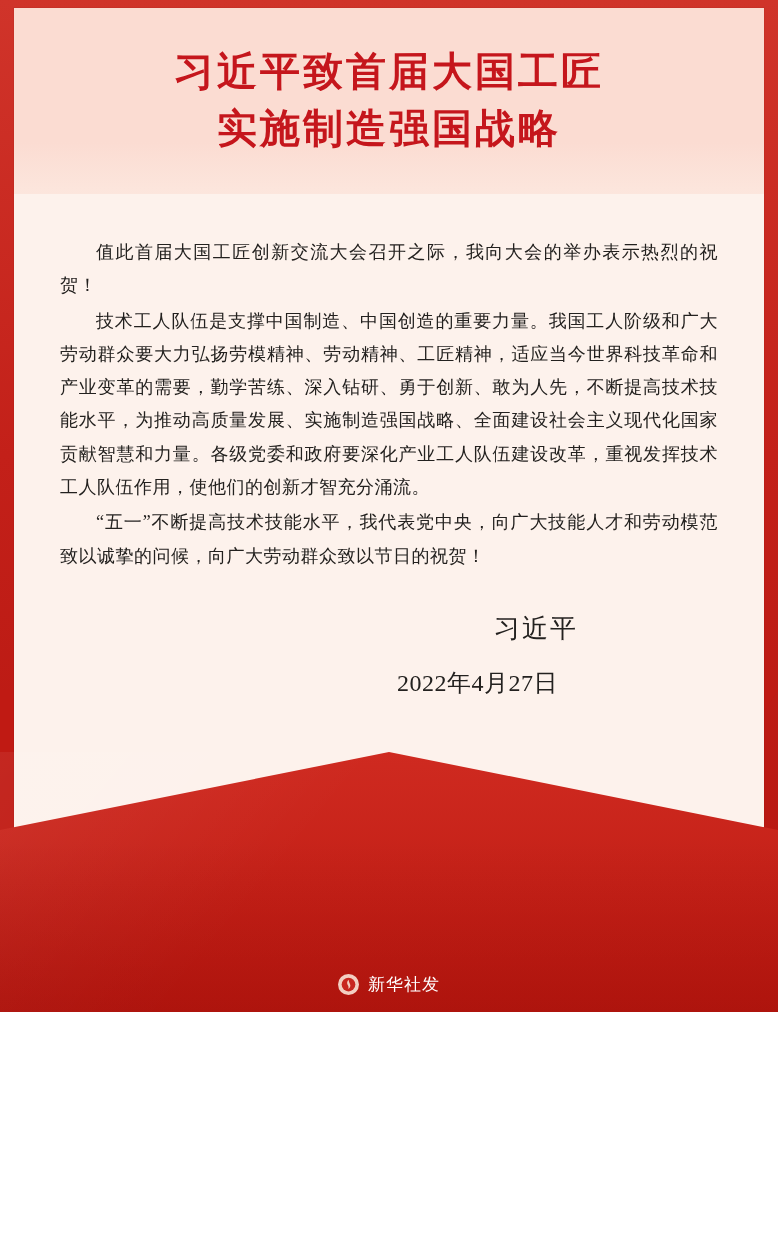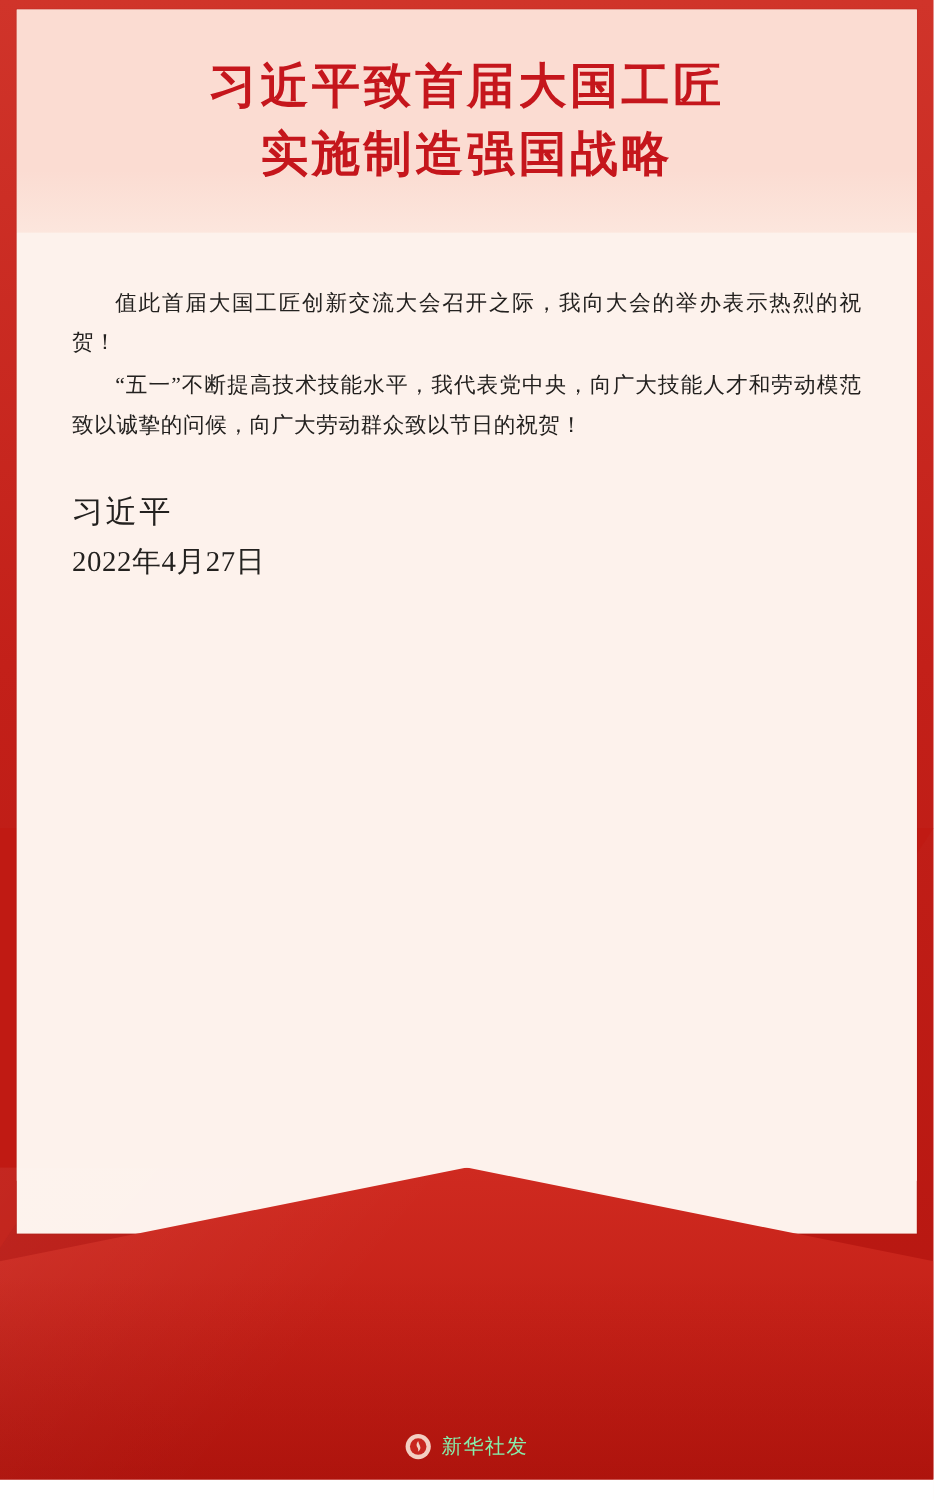--- a/index.html
+++ b/index.html
@@ -11,21 +11,21 @@
   body {
     width: 778px;
     height: 1250px;
     font-family: "Liberation Serif", "DejaVu Serif", serif;
     overflow: hidden;
   }
 
   #poster {
     position: relative;
     width: 778px;
-    height: 1233px;
+    height: 1012px;
     background: #c8261f;
     overflow: hidden;
   }
 
   
   .frame-bg {
     position: absolute;
     inset: 0;
     background: linear-gradient(180deg, #d0342a 0%, #c32019 45%, #b5150f 100%);
   }
@@ -76,33 +76,35 @@
     line-height: 1.85;
     text-align: justify;
     text-justify: inter-ideograph;
     text-indent: 2em;
     margin: 0 0 2px 0;
     letter-spacing: 0.5px;
     font-family: "Liberation Serif", "DejaVu Serif", serif;
   }
   .signature {
     margin-top: 34px;
+    text-align: right;
     padding-right: 140px;
     color: #23211f;
   }
   .sign-name {
     font-size: 26px;
     line-height: 1.7;
     letter-spacing: 2px;
   }
   .sign-date {
     font-size: 24px;
     line-height: 1.7;
     letter-spacing: 0.5px;
     padding-right: 20px;
+    margin-top: 12px;
   }
 
   
   .env-left {
     position: absolute;
     left: 0;
     top: 690px;
     width: 0;
     height: 0;
     border-style: solid;
@@ -164,21 +166,21 @@
     width: 21px;
     height: 21px;
     border-radius: 50%;
     background: #f3cfc2;
     display: inline-flex;
     align-items: center;
     justify-content: center;
   }
   .footer-logo svg { display: block; }
   .footer-text {
-    color: #86efac;
+    color: #ffffff;
     font-size: 17px;
     letter-spacing: 1px;
     font-family: "Liberation Sans", sans-serif;
   }
 </style>
 </head>
 <body>
 
 <div id="poster">
 
@@ -189,20 +191,21 @@
 
   <div class="card">
 
     <div class="card-header">
       <div class="title-line">习近平致首届大国工匠</div>
       <div class="title-line">实施制造强国战略</div>
     </div>
 
     <div class="card-body">
       <p class="para">值此首届大国工匠创新交流大会召开之际，我向大会的举办表示热烈的祝贺！</p>
+      <p class="para">技术工人队伍是支撑中国制造、中国创造的重要力量。我国工人阶级和广大劳动群众要大力弘扬劳模精神、劳动精神、工匠精神，适应当今世界科技革命和产业变革的需要，勤学苦练、深入钻研、勇于创新、敢为人先，不断提高技术技能水平，为推动高质量发展、实施制造强国战略、全面建设社会主义现代化国家贡献智慧和力量。各级党委和政府要深化产业工人队伍建设改革，重视发挥技术工人队伍作用，使他们的创新才智充分涌流。</p>
       <p class="para">“五一”不断提高技术技能水平，我代表党中央，向广大技能人才和劳动模范致以诚挚的问候，向广大劳动群众致以节日的祝贺！</p>
 
       <div class="signature">
         <div class="sign-name">习近平</div>
         <div class="sign-date">2022年4月27日</div>
       </div>
     </div>
   </div>
 
   <div class="env-bottom"></div>

